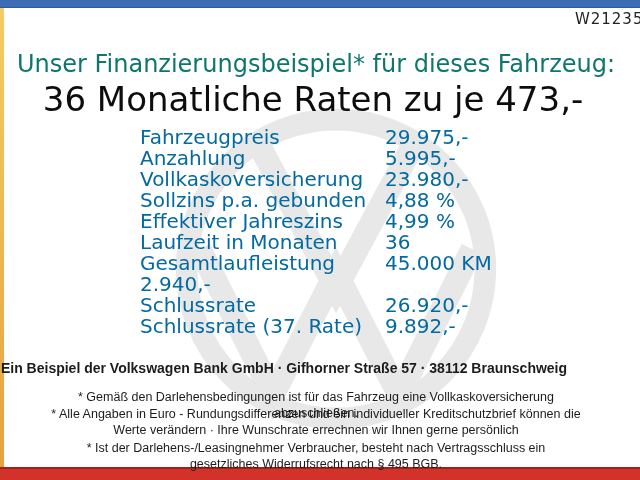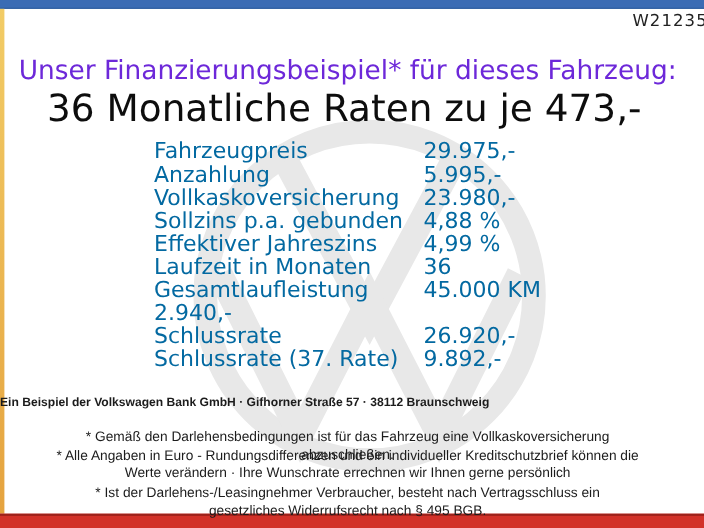--- a/index.html
+++ b/index.html
@@ -14,29 +14,29 @@
     background:linear-gradient(#f2cc66,#e5a33f);}
   .right-stripe{position:absolute;top:8px;right:0;width:7px;bottom:13px;
     background:#74c044;}
   .bottom-bar{position:absolute;bottom:0;left:0;width:640px;height:13px;
     background:#d23229;border-top:2px solid #9e221b;box-sizing:border-box;}
   
   .watermark{position:absolute;left:170px;top:103px;width:332px;height:332px;}
   
   .vehicle-id{position:absolute;top:10px;right:16px;font-size:15px;color:#222;letter-spacing:1px;}
   .headline{position:absolute;top:50px;left:0;width:632px;text-align:center;
-    font-size:24px;line-height:28px;color:#6d28d9;}
+    font-size:24px;line-height:28px;color:#0f766e;}
   .rate-headline{position:absolute;top:80px;left:0;width:626px;text-align:center;
     font-size:34px;line-height:38px;color:#0d0d0d;}
   
   .fin-table{position:absolute;left:140px;top:127px;font-size:20px;font-weight:400;color:#0369a1;}
   .fin-row{display:grid;grid-template-columns:245px auto;line-height:21px;white-space:nowrap;}
   
-  .bank-line{position:absolute;top:360px;left:0;width:568px;text-align:left;
-    font-family:"Liberation Sans",sans-serif;font-weight:700;font-size:11px;color:#1c1c1c;}
+  .bank-line{position:absolute;top:360px;left:0;width:568px;text-align:center;
+    font-family:"Liberation Sans",sans-serif;font-weight:700;font-size:14px;color:#1c1c1c;}
   .footnote{position:absolute;left:50px;width:532px;text-align:center;
     font-family:"Liberation Sans",sans-serif;font-weight:400;font-size:12.5px;
     line-height:16px;color:#1c1c1c;}
   .fn1{top:389px;}
   .fn2{top:406px;}
   .fn3{top:440px;padding:0 30px;width:472px;}
   
   .supporter{position:absolute;top:168px;right:12px;height:230px;
     writing-mode:vertical-rl;text-orientation:mixed;
     font-family:"Liberation Sans",sans-serif;white-space:nowrap;}

